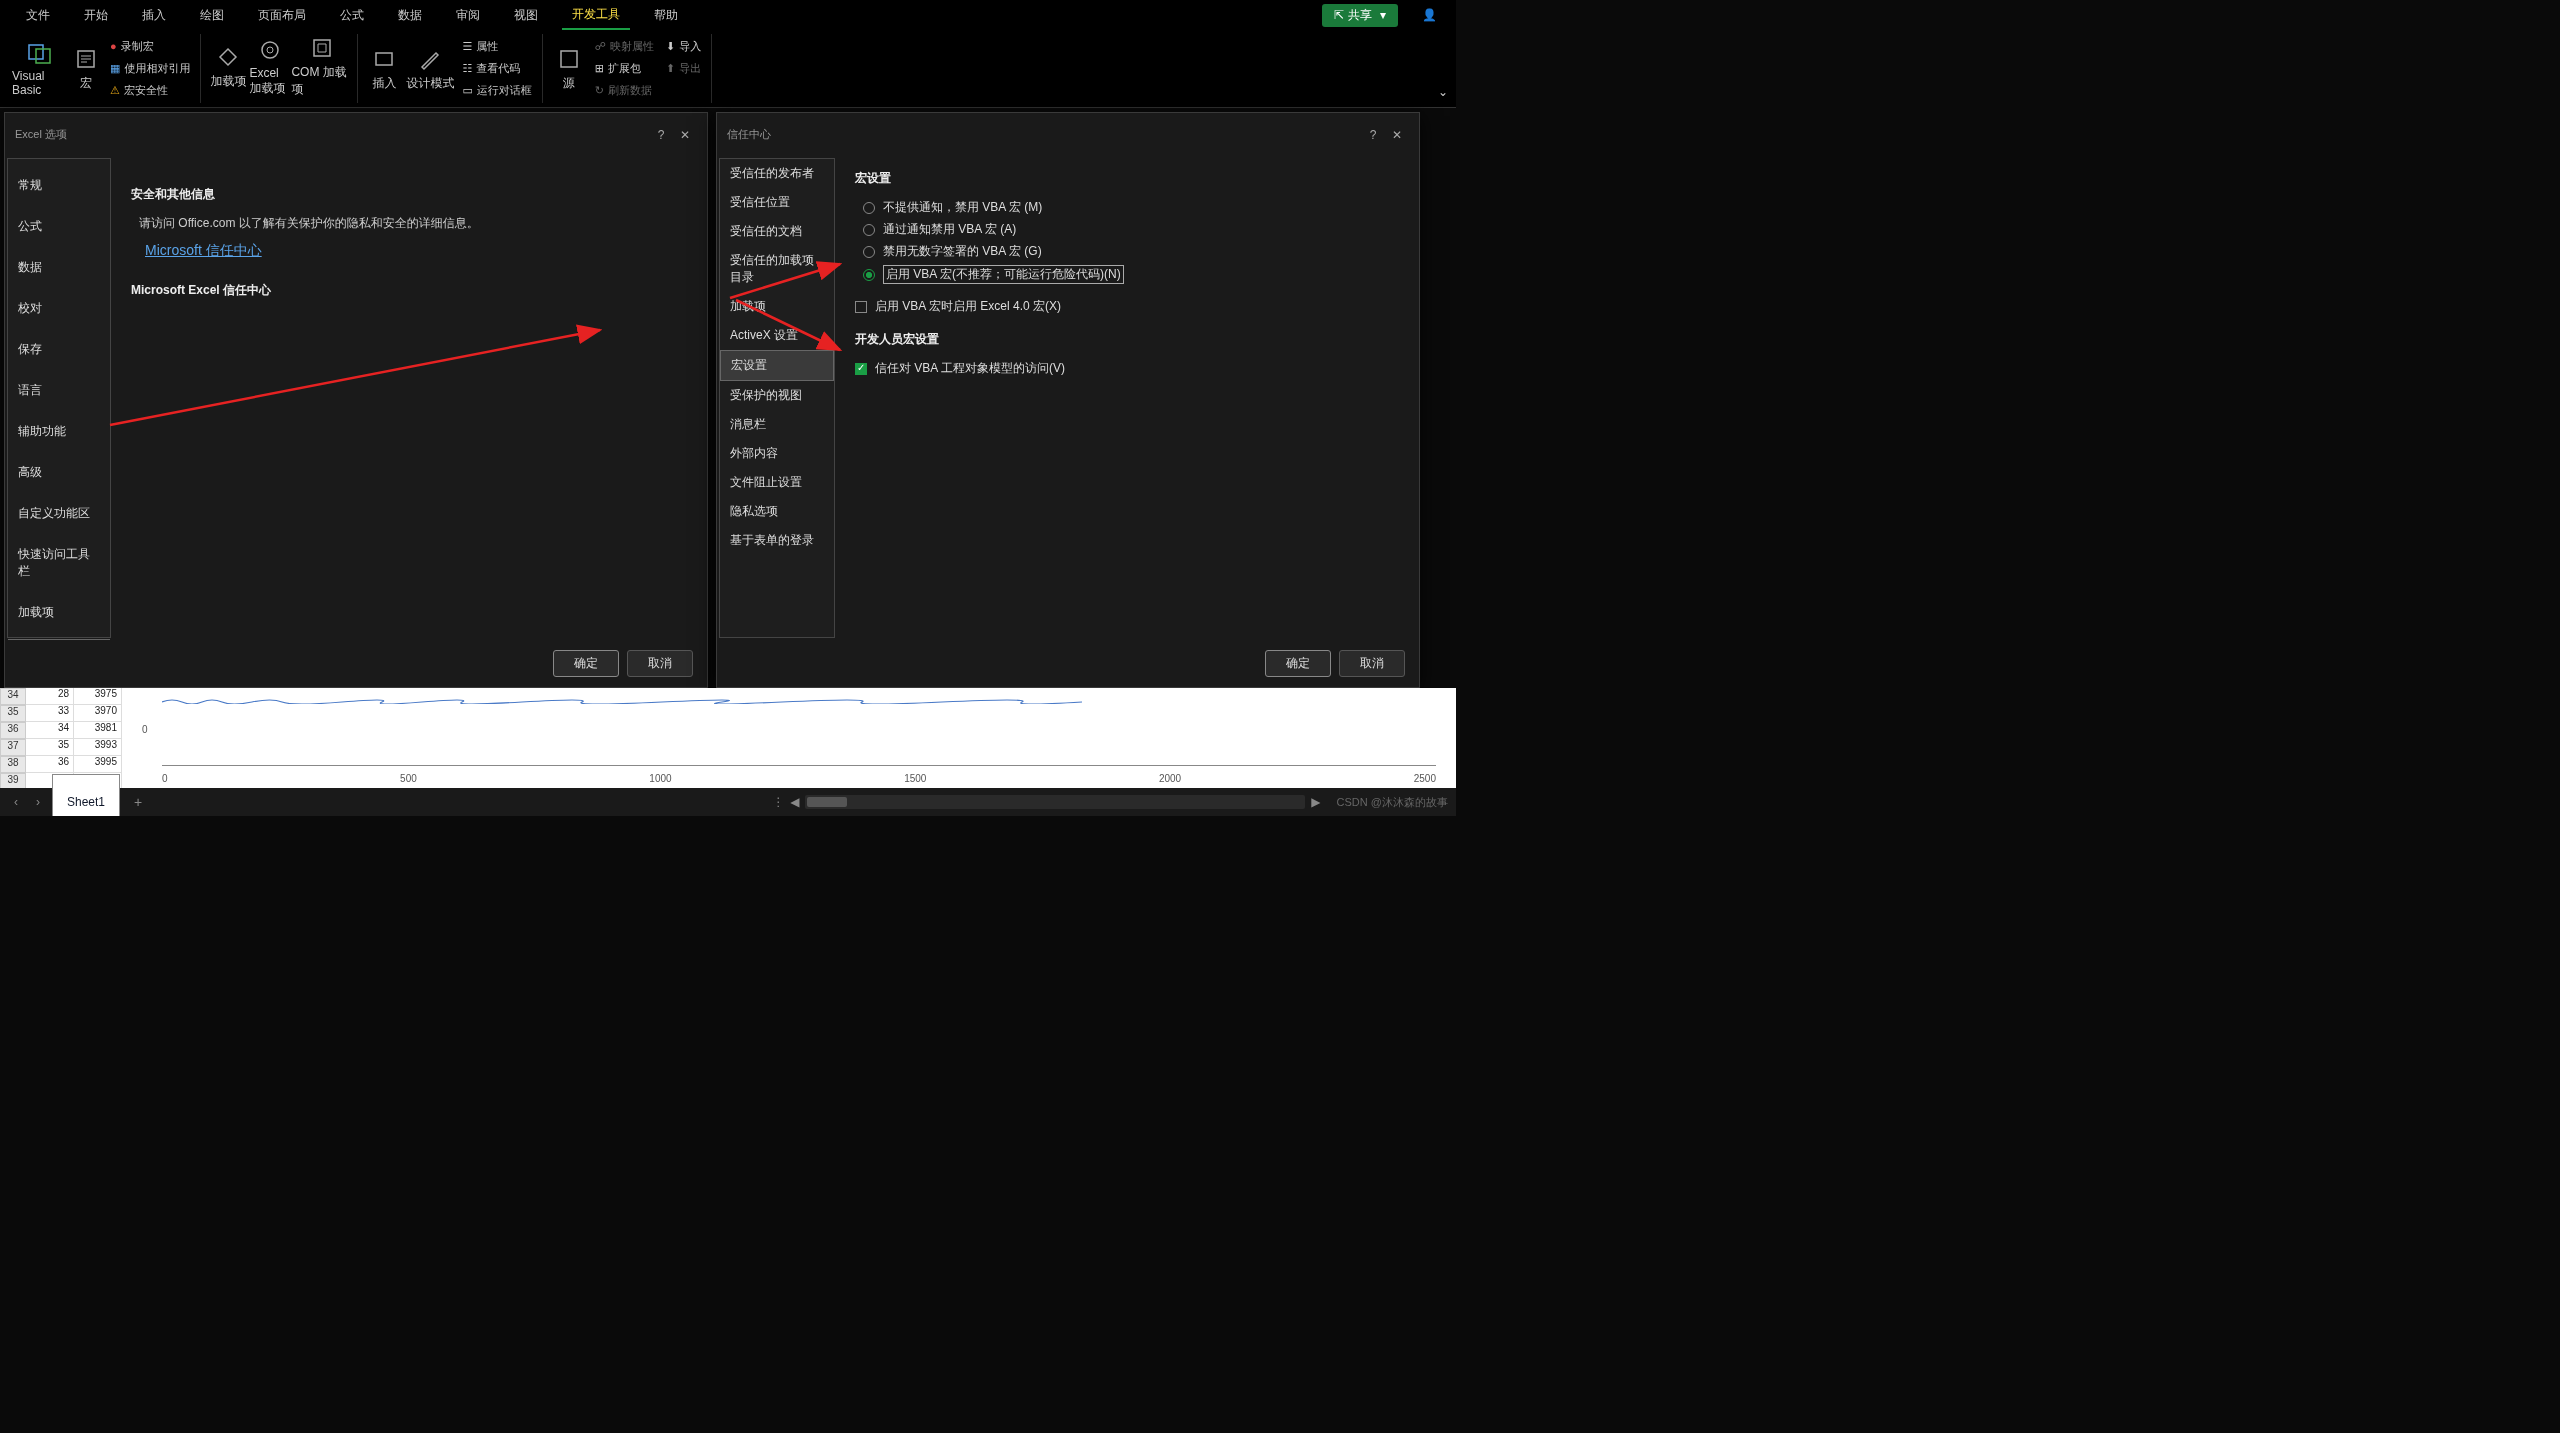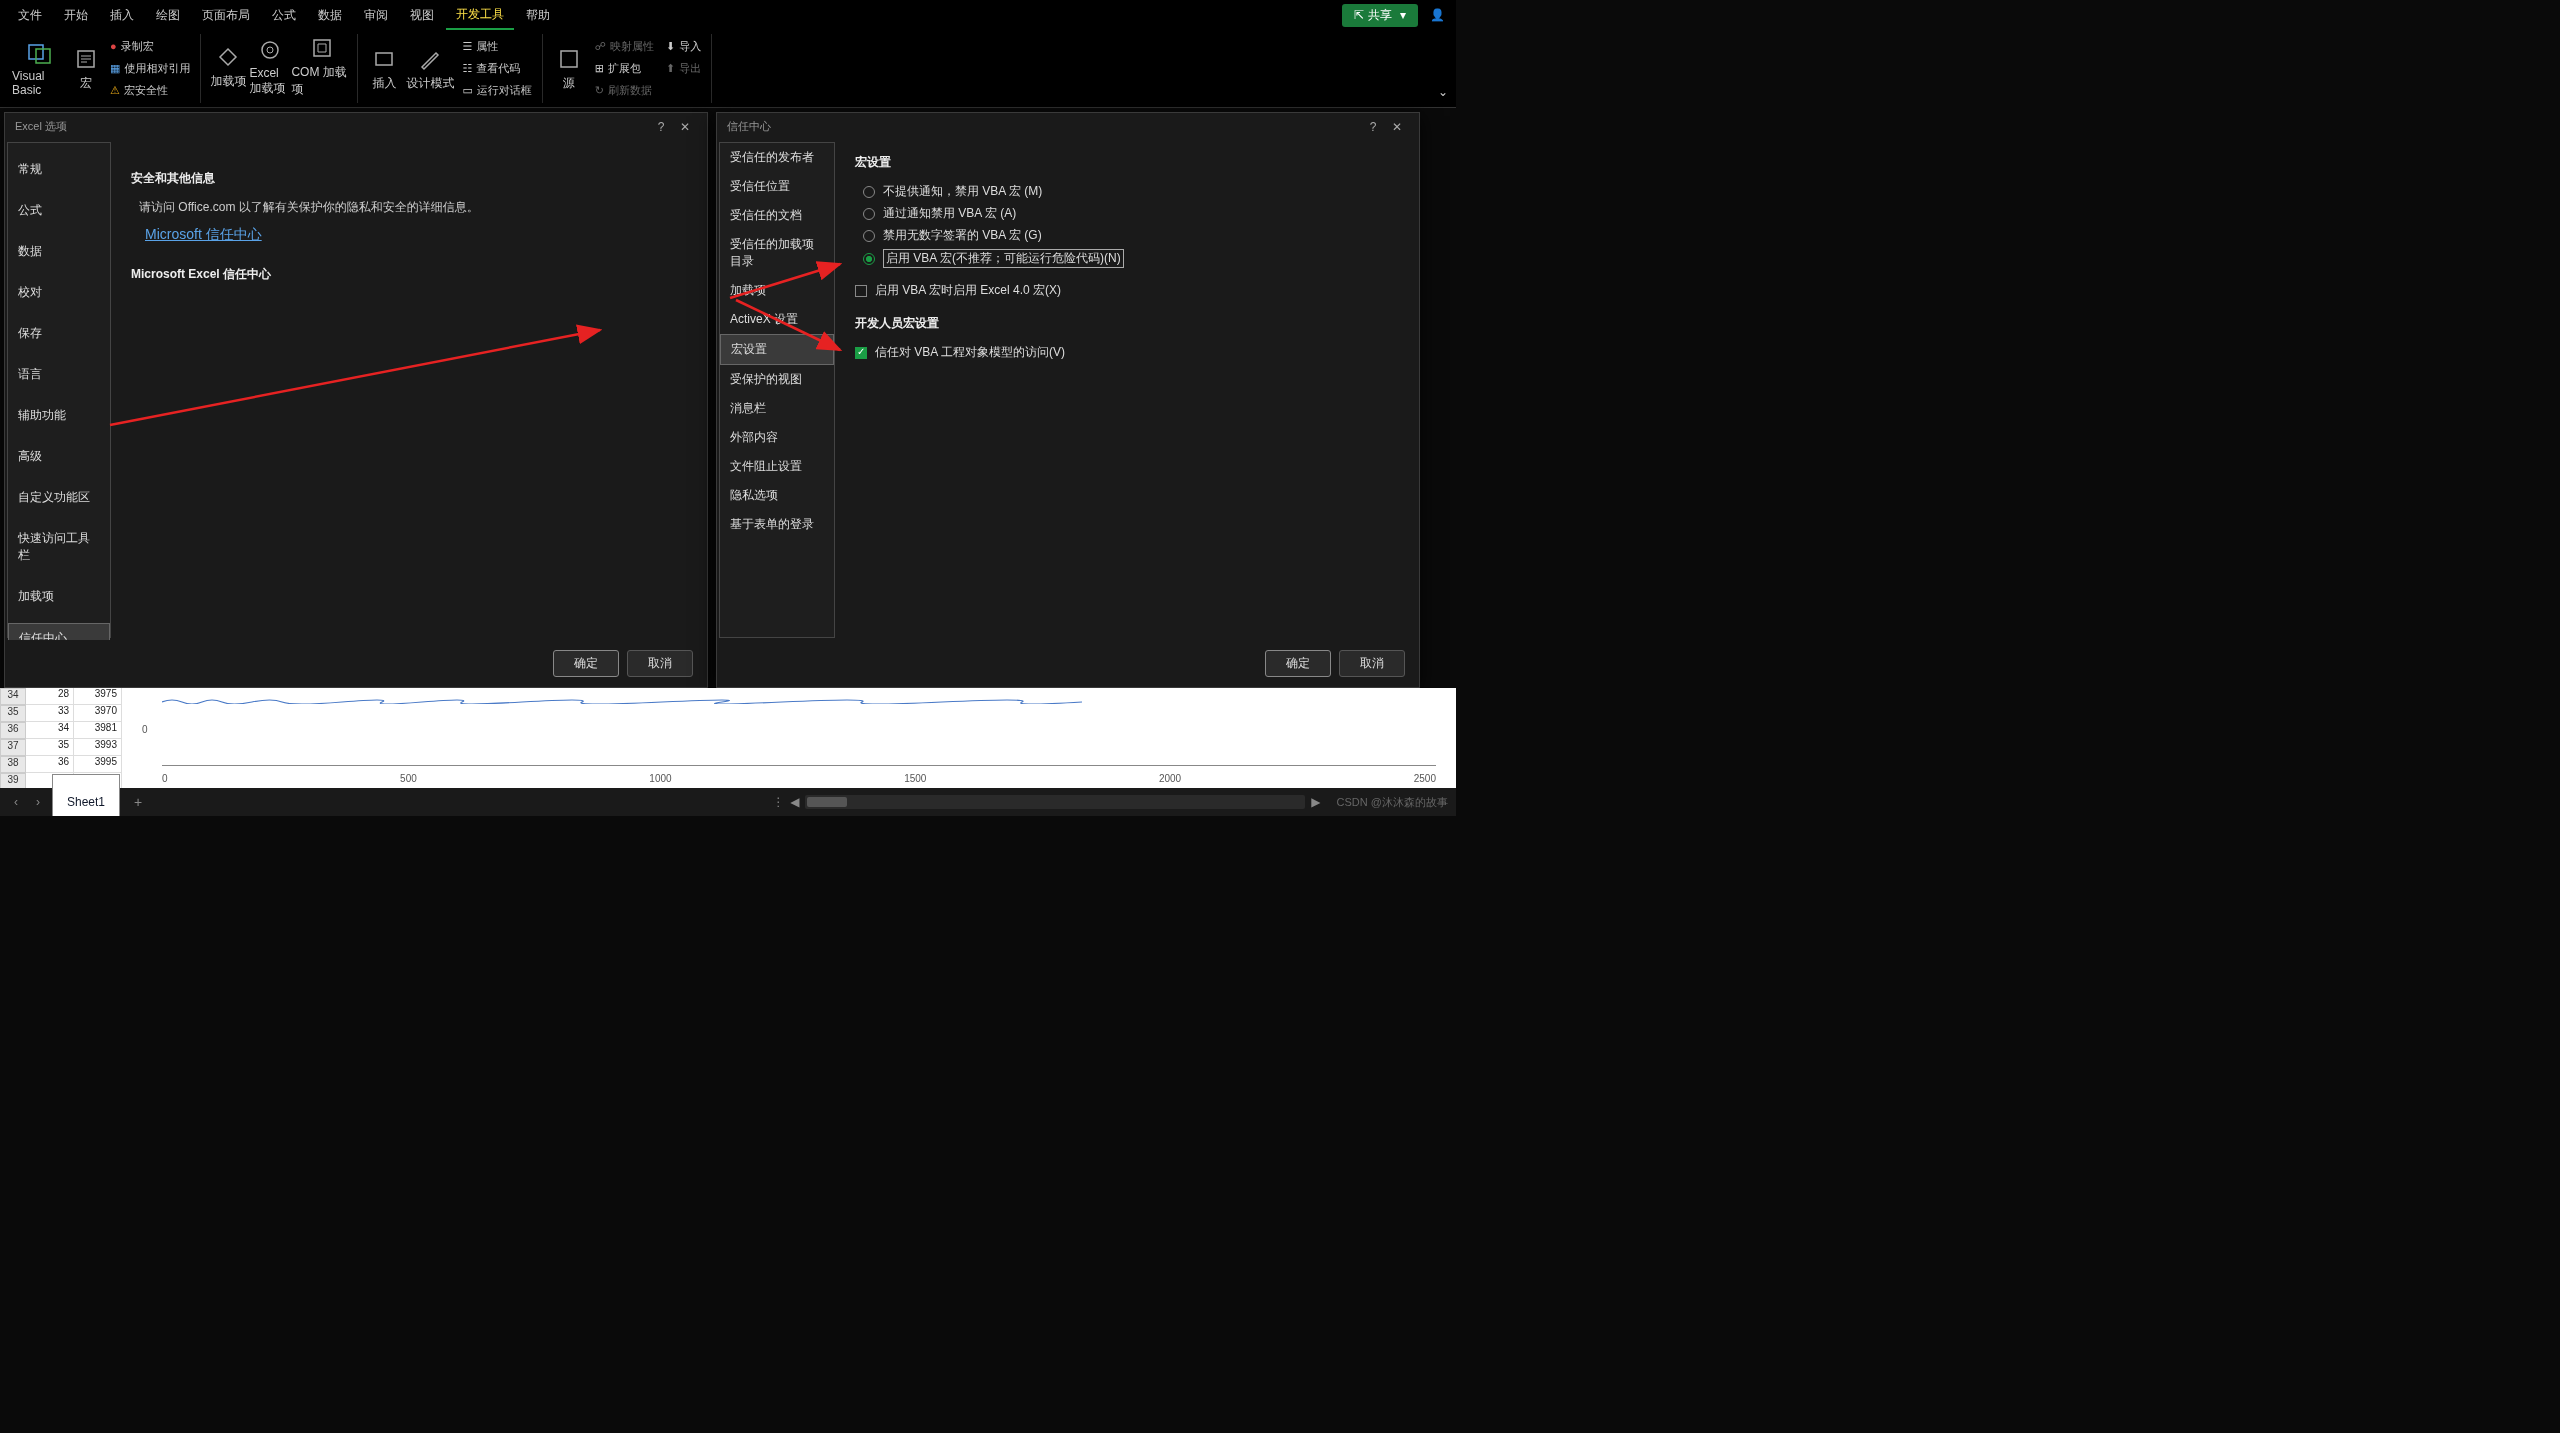--- a/index.html
+++ b/index.html
@@ -1,36 +1,36 @@
 <!DOCTYPE html>
 <html><head>
 <meta charset="utf-8">
 <style>
 * { margin: 0; padding: 0; box-sizing: border-box; font-family: "Segoe UI", "Microsoft YaHei", sans-serif; }
 body { background: #0a0a0a; color: #e0e0e0; width: 1456px; height: 816px; overflow: hidden; position: relative; font-size: 12px; }
 
 
-.menubar { background: #000; height: 30px; display: flex; align-items: center; padding: 0 8px; gap: 2px; }
+.menubar { background: #000; height: 30px; display: flex; align-items: center; padding: 0 16px; gap: 14px; }
 .menubar-item { padding: 5px 10px; color: #ccc; cursor: pointer; }
 .menubar-item.active { color: #fde047; border-bottom: 2px solid #1a9e45; }
 .share-btn { margin-left: auto; background: #1a7a3a; color: #fff; padding: 3px 12px; border-radius: 3px; display: flex; align-items: center; gap: 4px; }
 .share-icon { width: 20px; height: 20px; margin-left: 8px; display: flex; align-items: center; justify-content: center; color: #ccc; }
 
 
 .ribbon { background: #000; height: 78px; display: flex; padding: 4px 8px; gap: 2px; border-bottom: 1px solid #333; }
 .ribbon-group { display: flex; flex-direction: column; align-items: center; padding: 0 4px; border-right: 1px solid #2a2a2a; }
 .ribbon-big { display: flex; flex-direction: column; align-items: center; justify-content: center; width: 56px; color: #ccc; gap: 2px; }
 .ribbon-icon { width: 28px; height: 28px; display: flex; align-items: center; justify-content: center; }
 .ribbon-col { display: flex; flex-direction: column; gap: 2px; padding: 2px 6px; }
 .ribbon-row { display: flex; align-items: center; gap: 4px; color: #ccc; height: 20px; font-size: 11px; }
 .ribbon-collapse { position: absolute; right: 8px; top: 85px; color: #ccc; }
 
 
 .dialog { position: absolute; background: #1a1a1a; border: 1px solid #3a3a3a; display: flex; flex-direction: column; box-shadow: 0 4px 20px rgba(0,0,0,0.8); }
-.dialog-header { display: flex; align-items: center; padding: 6px 10px; color: #999; }
+.dialog-header { display: flex; align-items: center; padding: 14px 10px; color: #999; }
 .dialog-title { flex: 1; font-size: 11px; }
 .dialog-help, .dialog-close { width: 24px; text-align: center; color: #aaa; cursor: pointer; }
 .dialog-body { flex: 1; display: flex; overflow: hidden; }
 .dialog-sidebar { width: 104px; background: #1e1e1e; border: 1px solid #444; margin: 2px; }
 .sidebar-item { padding: 6px 10px; color: #ddd; cursor: pointer; font-size: 12px; margin-top: 12px; }
 .sidebar-item.selected { background: #3a3a3a; border: 1px solid #666; }
 .dialog-content { flex: 1; padding: 16px 18px; color: #ddd; }
 .dialog-footer { display: flex; justify-content: flex-end; gap: 8px; padding: 10px 14px; }
 .btn { background: #2a2a2a; border: 1px solid #555; color: #ddd; padding: 4px 20px; border-radius: 3px; cursor: pointer; font-size: 12px; }
 .btn.primary { border: 1px solid #888; }

